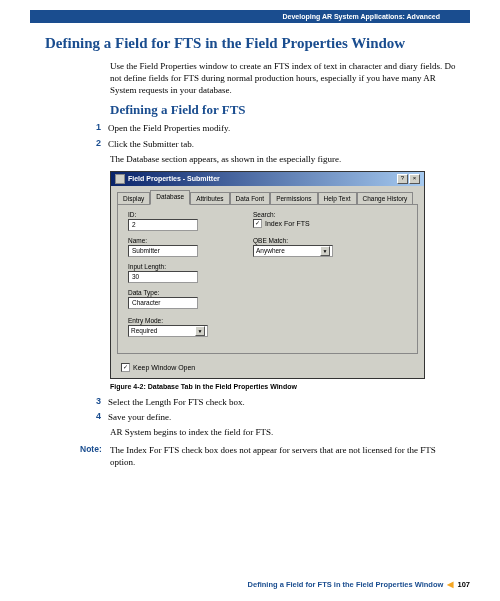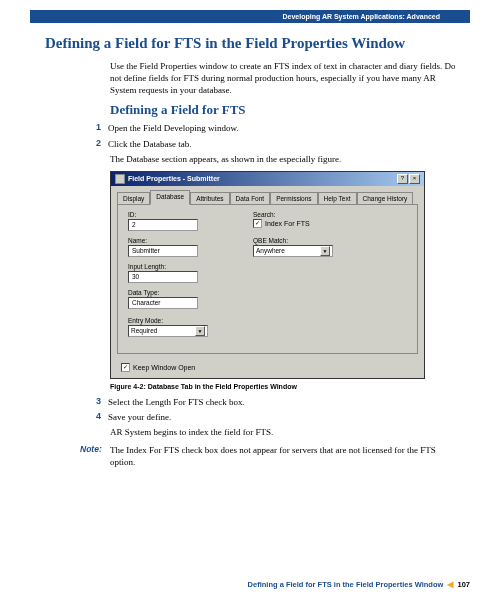--- a/index.html
+++ b/index.html
@@ -28,45 +28,45 @@
   .field-label { font-size: 6.5px; margin-bottom: 1px; display: block; }
   .field-input { border: 1px inset #999; background: #fff; font-size: 6.5px; padding: 1px 3px; height: 12px; display: block; }
   .field-select { border: 1px inset #999; background: #fff; font-size: 6.5px; padding: 0 2px; height: 12px; display: flex; align-items: center; justify-content: space-between; }
   .select-arrow { width: 10px; height: 10px; background: #d0d0c8; border: 1px solid #fff; border-right-color:#555; border-bottom-color:#555; font-size: 5px; text-align: center; line-height: 8px; }
   .checkbox-row { display: flex; align-items: center; gap: 3px; }
   .checkbox { width: 9px; height: 9px; border: 1px inset #999; background: #fff; font-size: 6px; text-align: center; line-height: 7px; }
   .dialog-footer { padding: 3px 10px 6px 10px; display: flex; align-items: center; gap: 3px; }
   .figure-caption { font-size: 7px; font-weight: bold; font-family: Arial, sans-serif; margin-top: 4px; }
   .note-label { color: #1a4d8f; font-weight: bold; }
   .note-row { display: flex; margin-top: 6px; line-height: 1.35; }
-  .note-row .note-label { width: 30px; flex-shrink: 0; margin-left: -30px; font-family: Arial, sans-serif; font-size: 8.5px; font-style: italic; }
+  .note-row .note-label { width: 30px; flex-shrink: 0; margin-left: -30px; font-family: Arial, sans-serif; font-size: 8.5px; }
   .page-footer { position: absolute; bottom: 12px; right: 30px; font-size: 7.5px; font-weight: bold; font-family: Arial, sans-serif; color: #1a4d8f; display: flex; align-items: center; gap: 4px; }
   .footer-marker { color: #f5a623; font-size: 8px; }
   .footer-num { color: #000; }
 </style>
 </head>
 <body>
 
 <div class="header-bar">Developing AR System Applications: Advanced</div>
 
 <h1 class="page-title">Defining a Field for FTS in the Field Properties Window</h1>
 
 <div class="content">
 
   <p class="para">Use the Field Properties window to create an FTS index of text in character and diary fields. Do not define fields for FTS during normal production hours, especially if you have many AR System requests in your database.</p>
 
   <p class="sub-heading">Defining a Field for FTS</p>
 
   <div class="step-row">
     <span class="step-num">1</span>
-    <span class="step-text">Open the Field Developing window.</span>
+    <span class="step-text">Open the Field Properties modify.</span>
   </div>
   <div class="step-row">
     <span class="step-num">2</span>
-    <span class="step-text">Click the Database tab.</span>
+    <span class="step-text">Click the Submitter tab.</span>
   </div>
   <p class="para">The Database section appears, as shown in the especially figure.</p>
 
   <div class="figure-wrap">
     <div class="dialog">
       <div class="dialog-title">
         <span class="dialog-title-icon"></span>
         <span class="dialog-title-text">Field Properties - Submitter</span>
         <span class="win-btns">
           <span class="win-btn">?</span>

